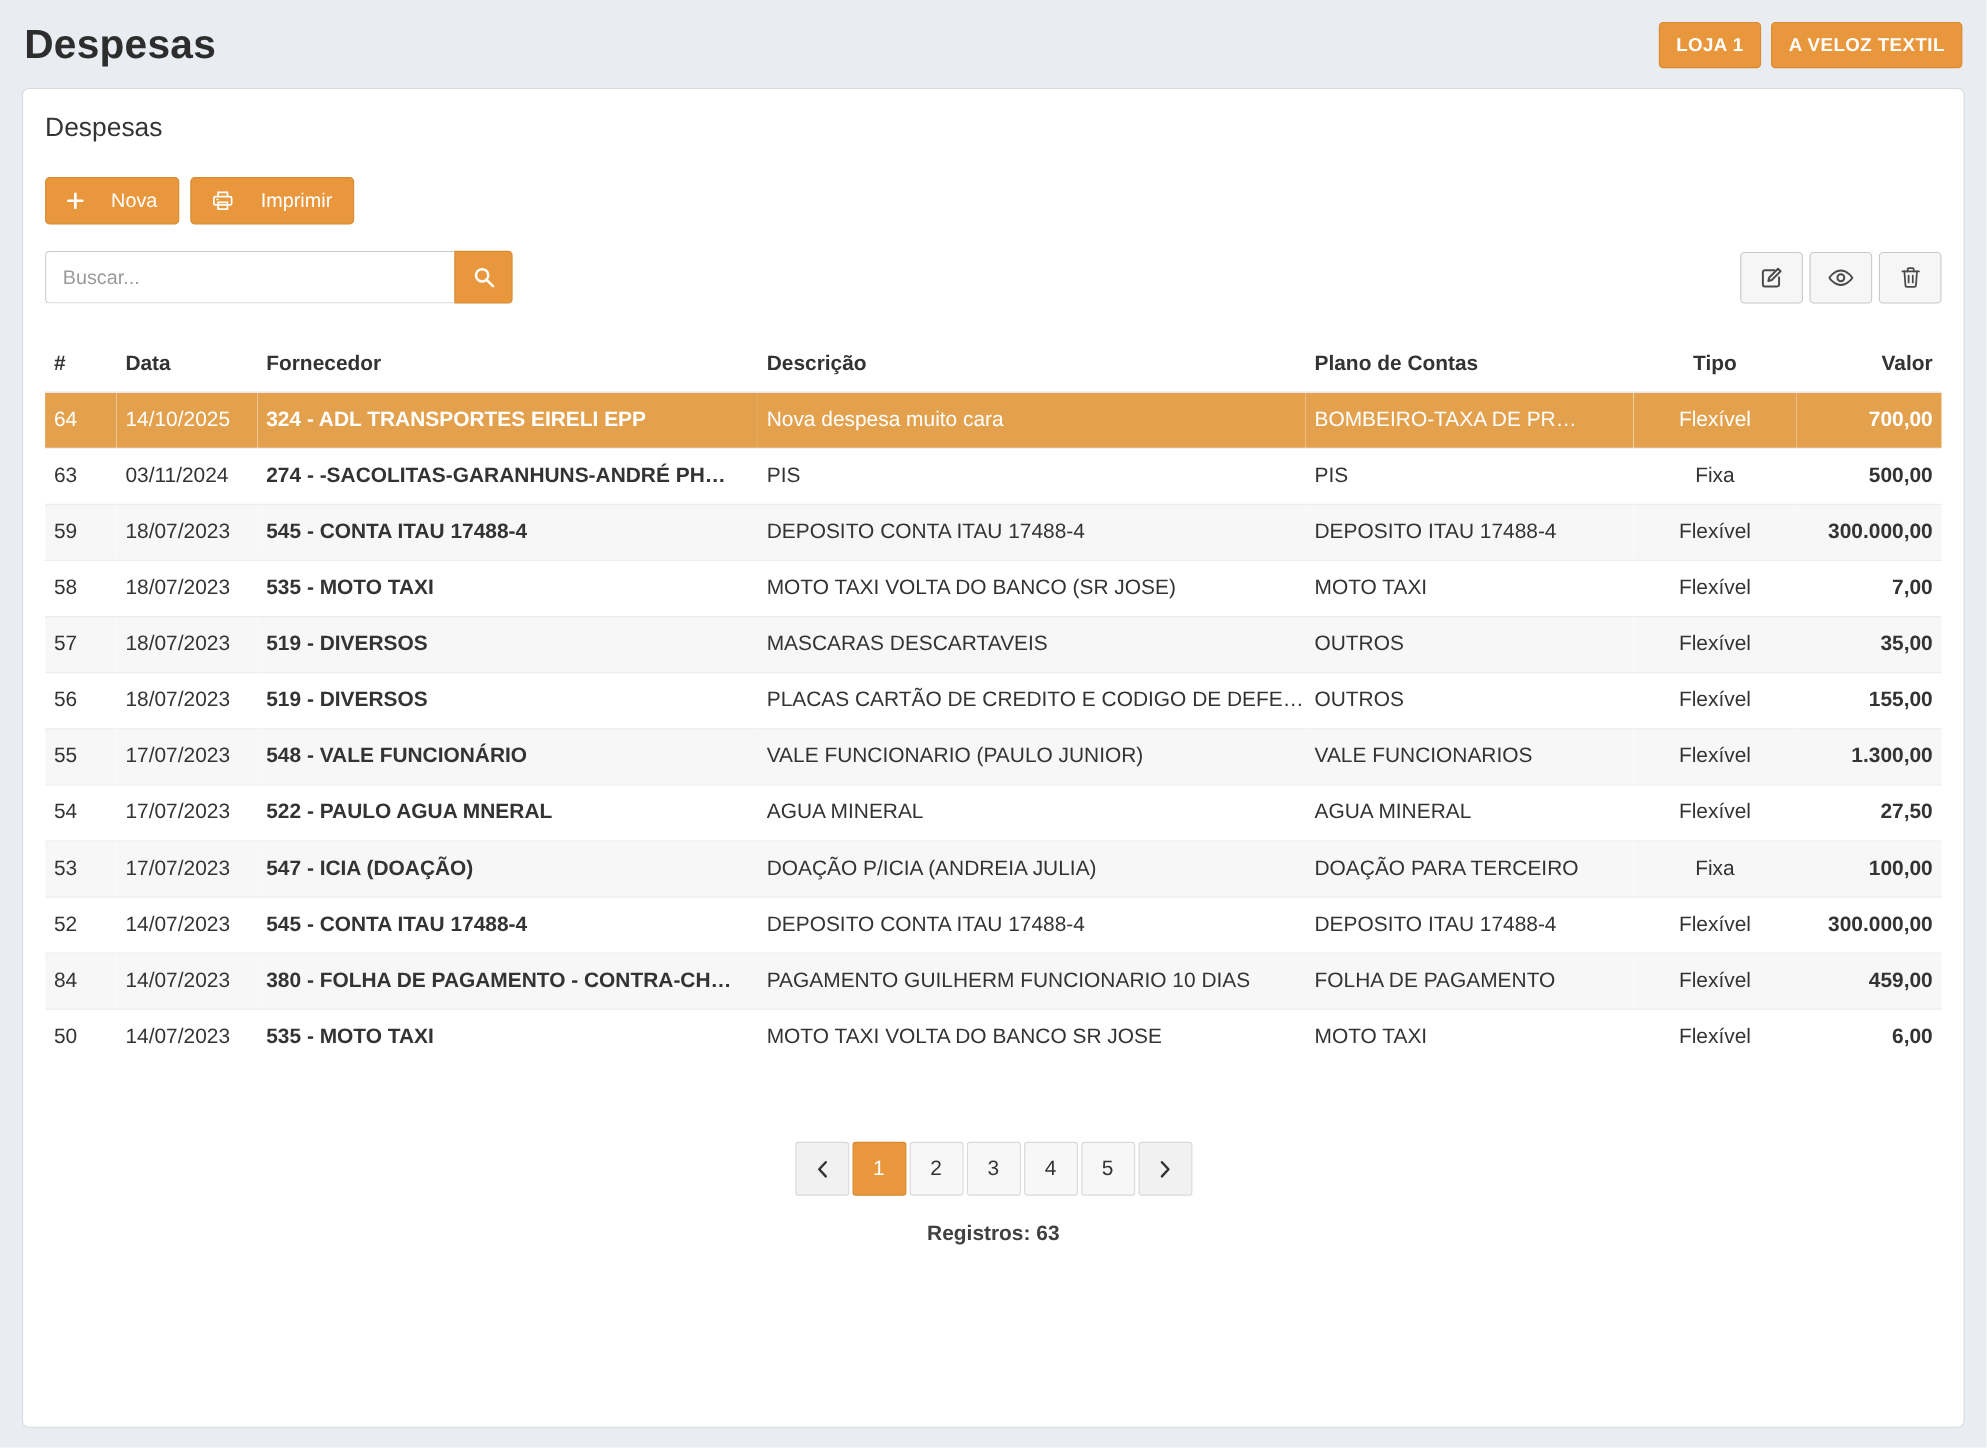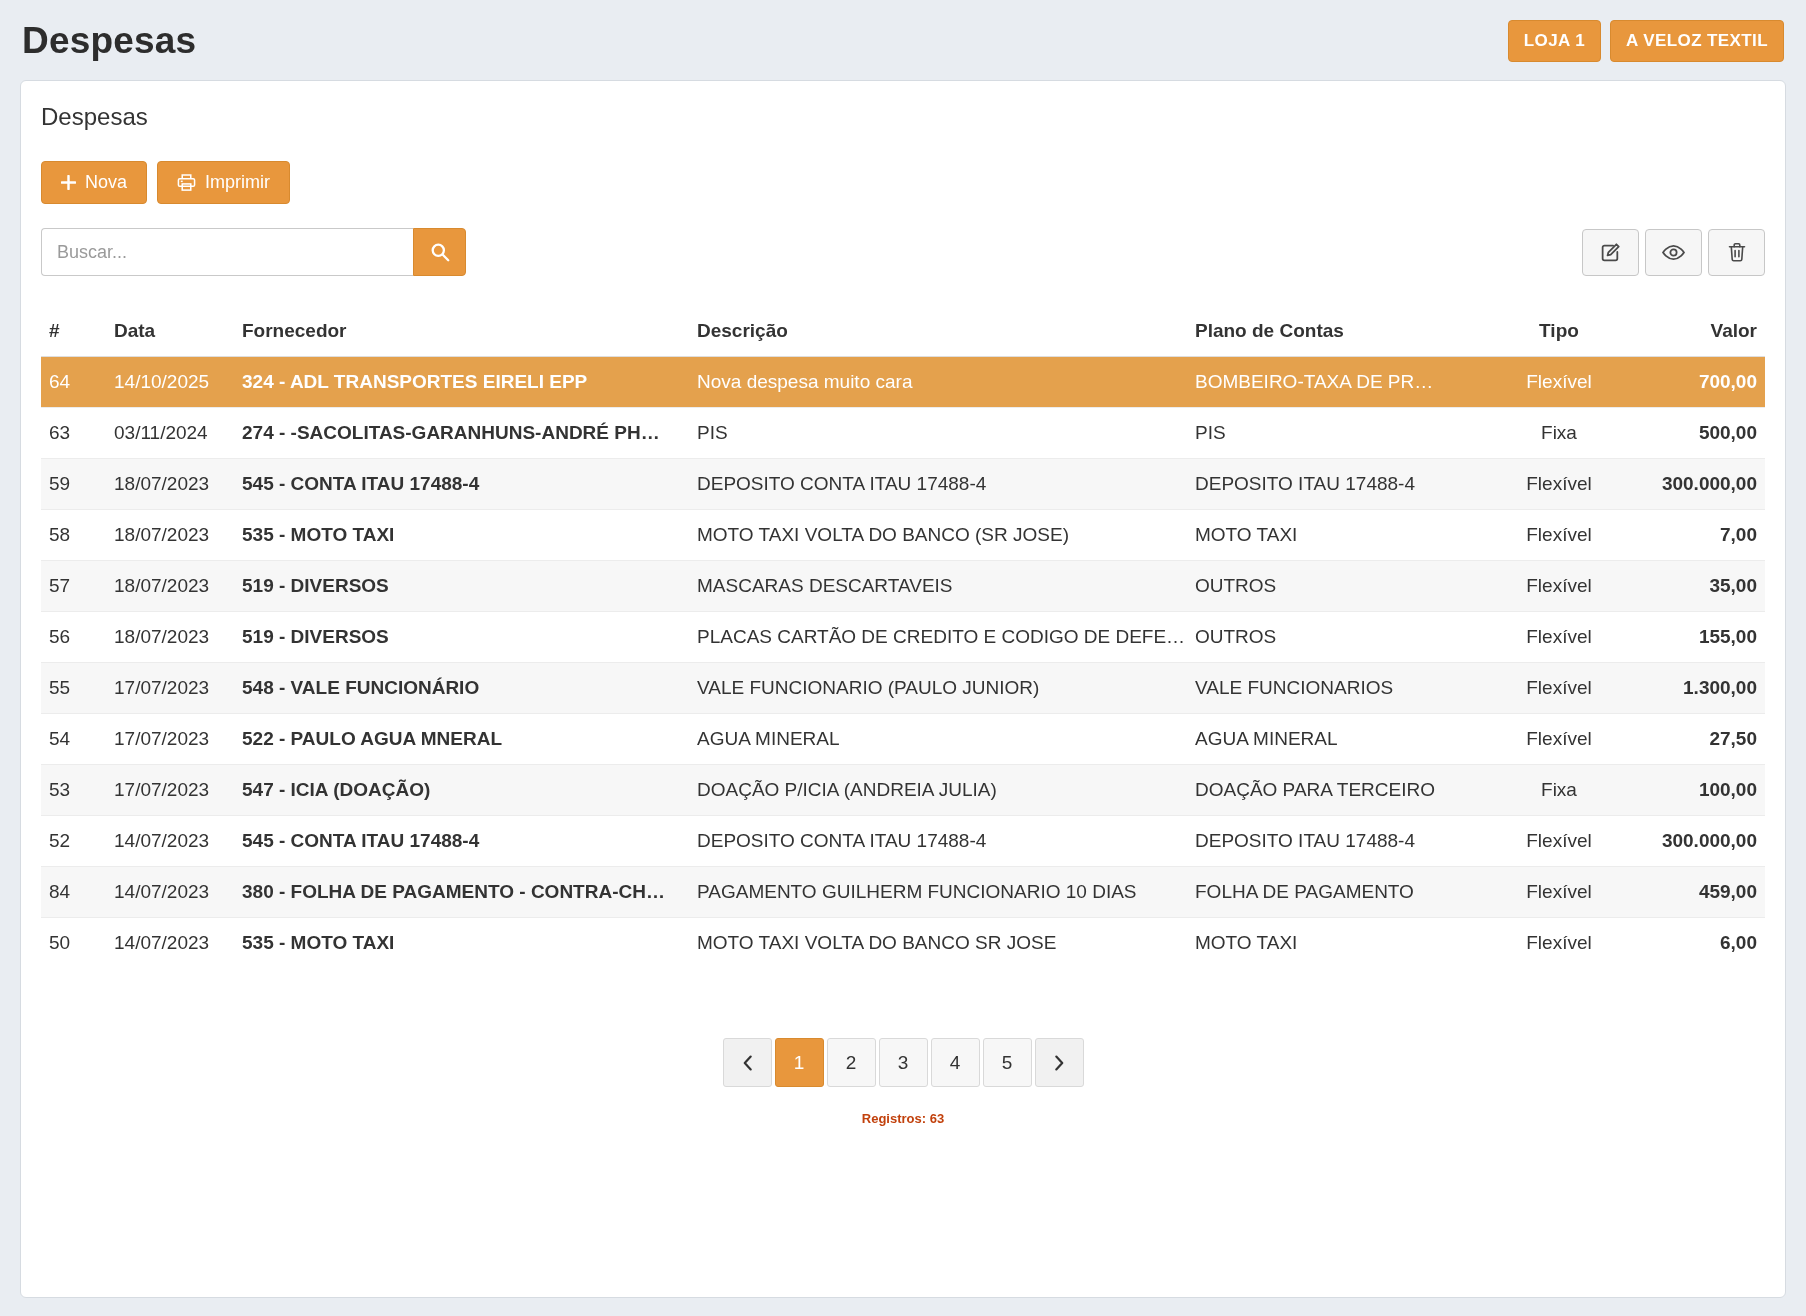--- a/index.html
+++ b/index.html
@@ -25,21 +25,21 @@
   }
   .card{
     background:#fff;border:1px solid #d6dbe1;border-radius:6px;
     padding:22px 20px 40px;flex:1;margin-bottom:18px;
   }
   .card-title{font-size:24px;font-weight:400;color:#333;margin-bottom:30px;}
   .toolbar{display:flex;gap:10px;margin-bottom:24px;}
   .btn{
     background:var(--accent);color:#fff;border:1px solid var(--accent-border);
     border-radius:4px;font-size:18px;font-family:inherit;
-    padding:10px 19px;display:inline-flex;align-items:center;gap:9px;cursor:pointer;
+    padding:10px 19px;display:inline-flex;align-items:center;gap:25px;cursor:pointer;
   }
   .search-row{display:flex;justify-content:space-between;align-items:center;margin-bottom:32px;}
   .search-box{display:flex;}
   .search-input{
     width:372px;height:48px;border:1px solid #c9c9c9;border-right:none;
     border-radius:4px 0 0 4px;padding:0 15px;font-size:18px;color:#555;
     font-family:inherit;outline:none;
   }
   .search-input::placeholder{color:#9a9a9a;}
   .search-btn{
@@ -73,21 +73,21 @@
   td.c-val{font-weight:700;}
   .pagination{display:flex;justify-content:center;gap:3px;margin-top:70px;}
   .page-btn,.chev-btn{
     min-width:49px;height:49px;border:1px solid #d9d9d9;background:#f7f7f7;
     font-size:19px;color:#333;font-family:inherit;border-radius:3px;cursor:pointer;
     display:flex;align-items:center;justify-content:center;padding:0 10px;
   }
   .chev-btn{background:#f1f1f1;}
   .page-btn.active{background:var(--accent);border-color:var(--accent-border);color:#fff;}
   .pages-wrap{display:flex;gap:3px;}
-  .records{margin-top:24px;text-align:center;font-weight:700;font-size:13px;color:#c2410c;}
+  .records{margin-top:24px;text-align:center;font-weight:700;font-size:19px;color:#404040;}
   svg{display:block;}
 </style>
 </head>
 <body>
 
 <div class="page">
 
   <div class="topbar">
     <div class="page-title">Despesas</div>
     <div class="badges">

